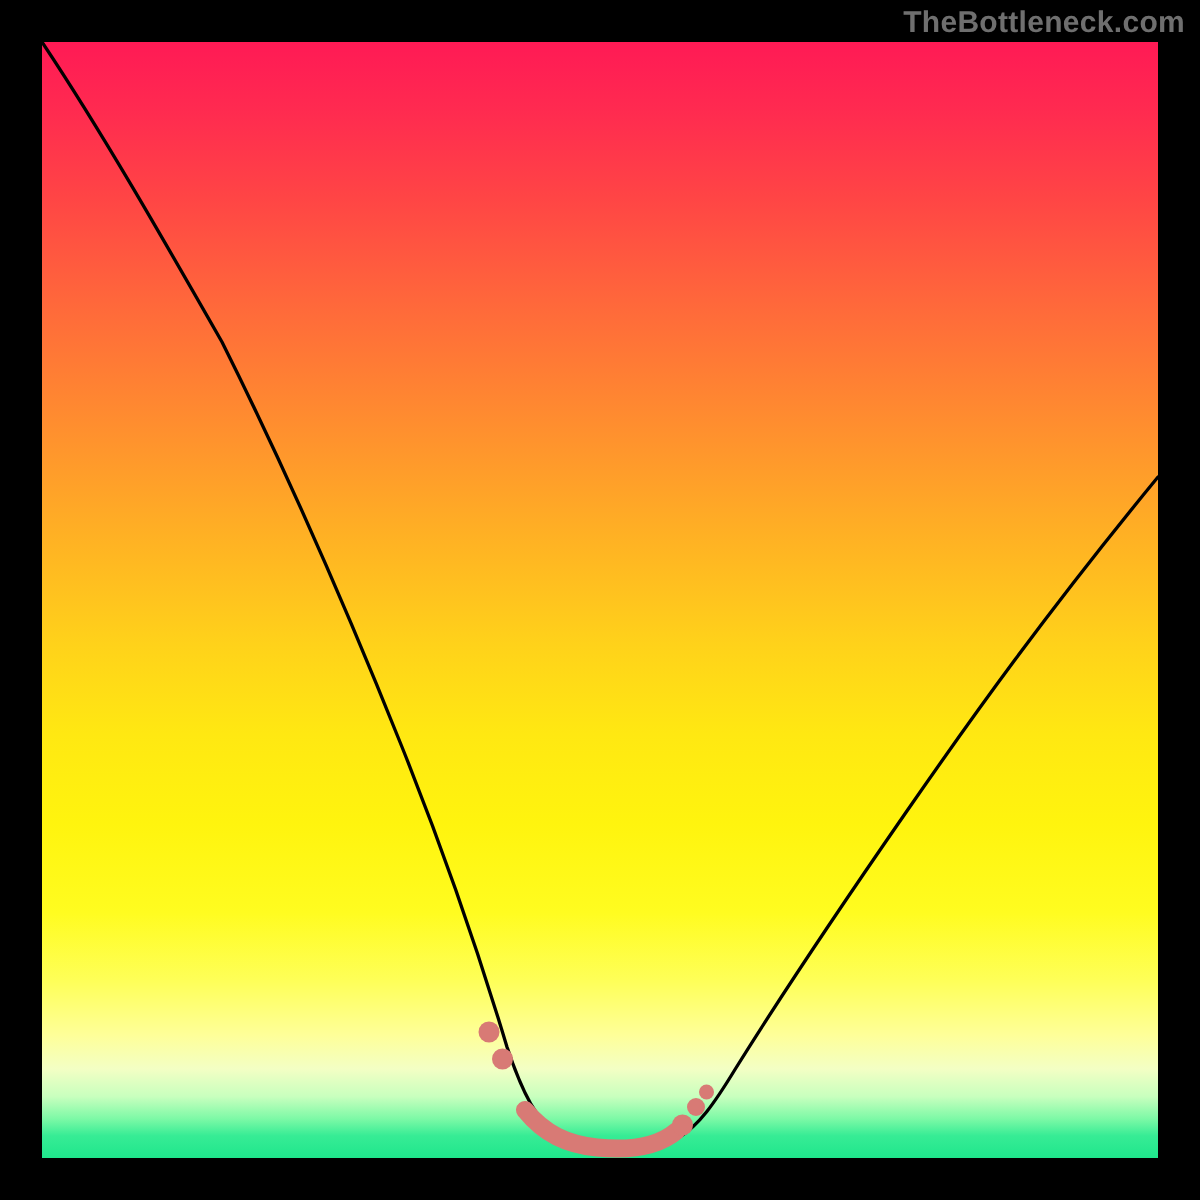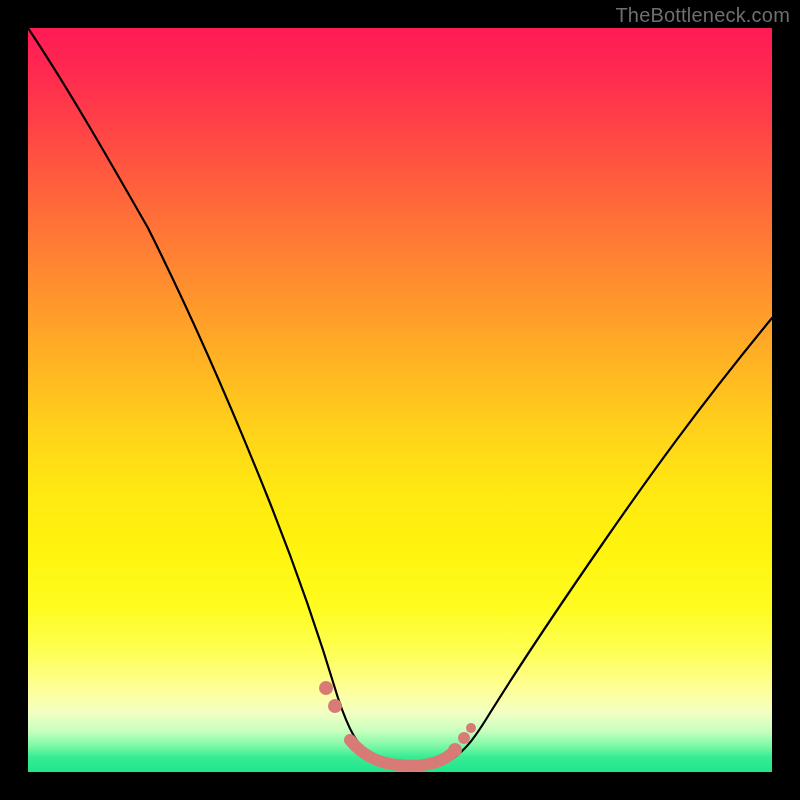--- a/index.html
+++ b/index.html
@@ -46,21 +46,21 @@
       #37ec95 98%,
       #1fe68c 100%
     );
   }
   .watermark {
     position: absolute;
     top: 4px;
     right: 10px;
     color: #6f6f6f;
     font-size: 20px;
-    font-weight: 400;
+    font-weight: 700;
     letter-spacing: 0.2px;
   }
   svg.curve {
     position: absolute;
     left: 0;
     top: 0;
     width: 744px;
     height: 744px;
   }
   .curve-path {

